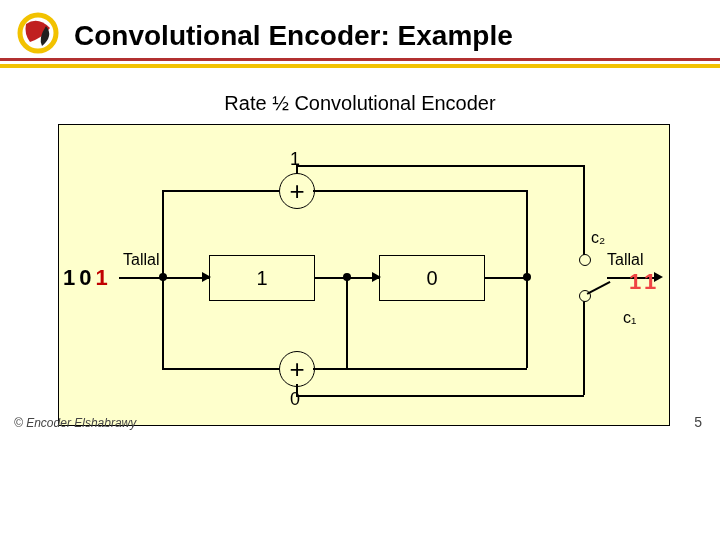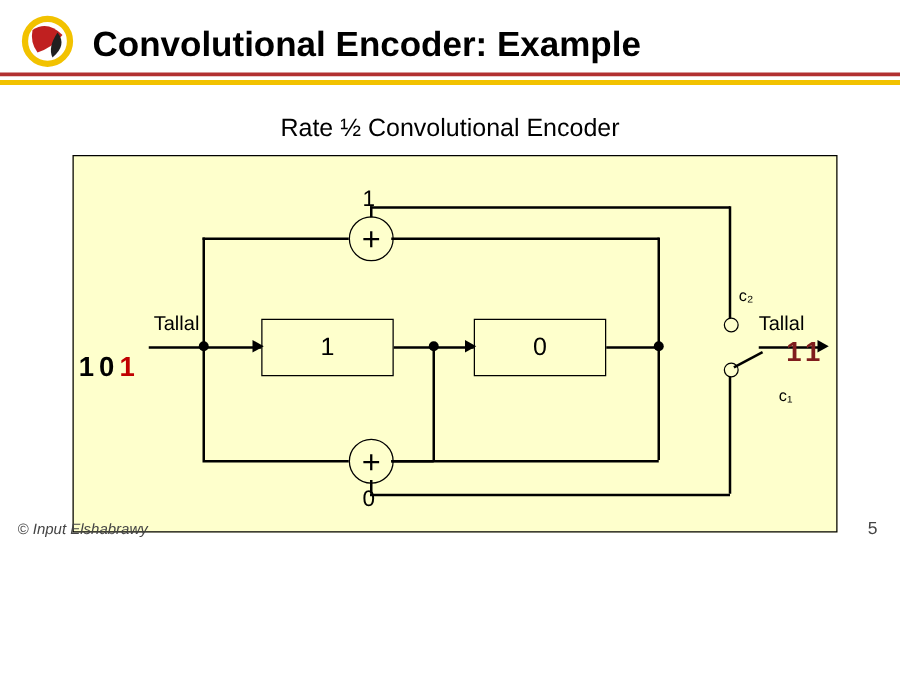--- a/index.html
+++ b/index.html
@@ -110,21 +110,21 @@
     margin-top: -5px;
   }
   .hline, .vline { position: absolute; background: #000; }
   .hline { height: 1.5px; }
   .vline { width: 1.5px; }
 
   .lbl {
     position: absolute;
     font-size: 16px;
   }
-  .lbl-small { font-size: 13px; }
+  .lbl-small { font-size: 16px; }
   .blue { color: #1040c0; }
   .seq { position: absolute; font-size: 22px; font-weight: 700; letter-spacing: 4px; }
   .seq .r { color: #c00000; }
 
   .footer {
     position: absolute;
     left: 14px;
     bottom: 10px;
     font-size: 12px;
     font-style: italic;
@@ -226,25 +226,25 @@
 
     <div class="hline" style="left:548px; top:152px; width:50px;"></div>
     <div class="arrow-r" style="left:595px; top:152px;"></div>
 
     <div class="lbl lbl-small" style="left:532px; top:104px;">c₂</div>
     <div class="lbl lbl-small" style="left:532px; top:184px;margin-left:32px;">c₁</div>
 
     <div class="lbl" style="left:64px; top:126px;">Tallal</div>
     <div class="lbl" style="left:548px; top:126px;">Tallal</div>
 
-    <div class="seq" style="left:4px; top:140px;margin-top:16px;">
+    <div class="seq" style="left:4px; top:140px;">
       <span>1</span><span>0</span><span class="r">1</span>
     </div>
 
-    <div class="seq blue" style="left:570px; top:144px; color:#7f1d1d;">
+    <div class="seq blue" style="left:570px; top:144px; color:#ef4444;">
       <span>1</span><span>1</span>
     </div>
 
   </div>
 
-  <div class="footer">© Input Elshabrawy</div>
+  <div class="footer">© Encoder Elshabrawy</div>
   <div class="pagenum">5</div>
 </div>
 
 </body></html>

